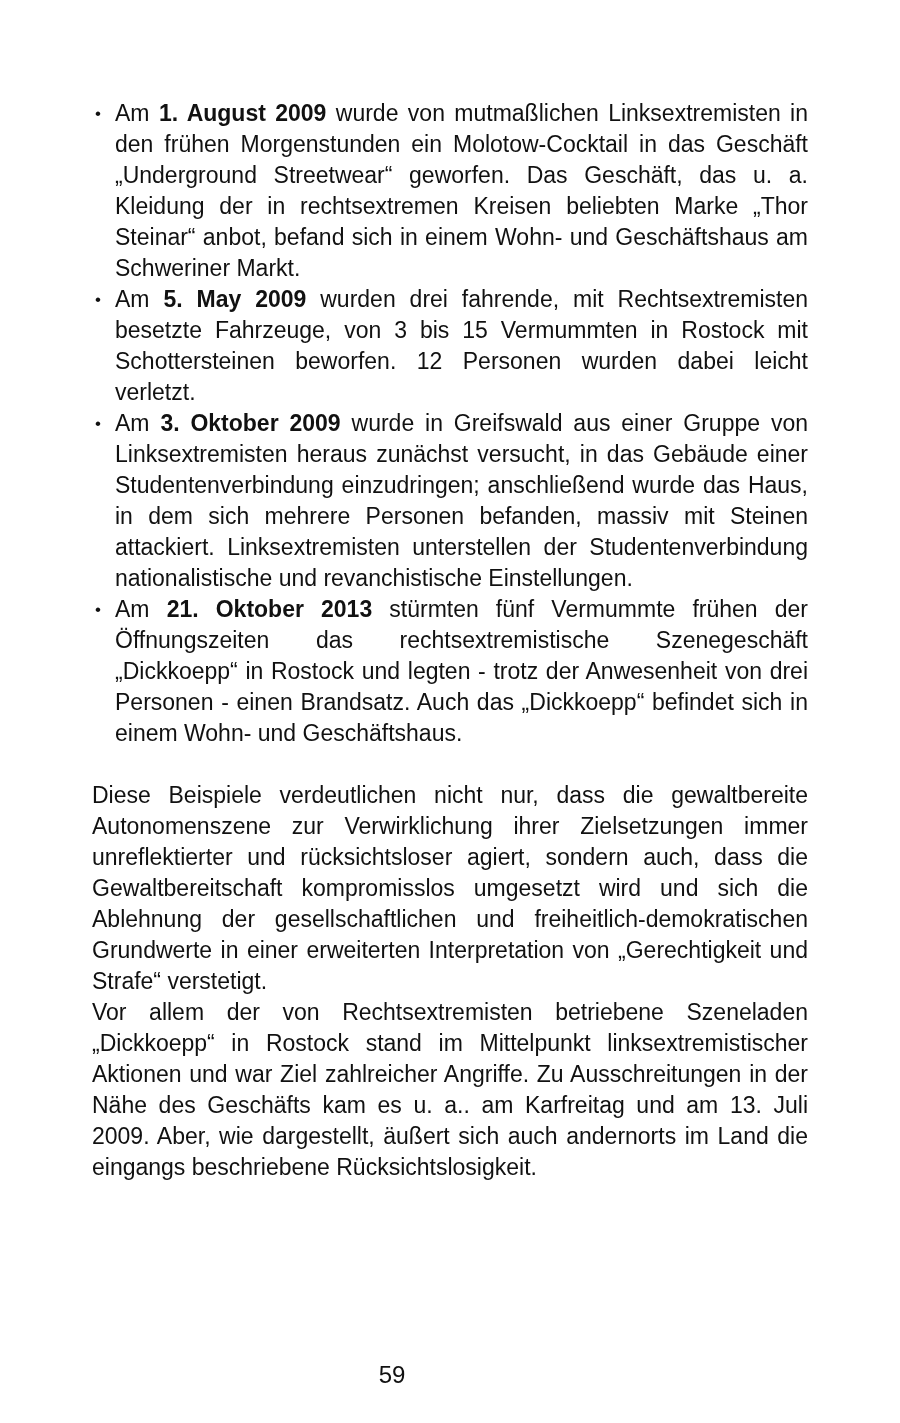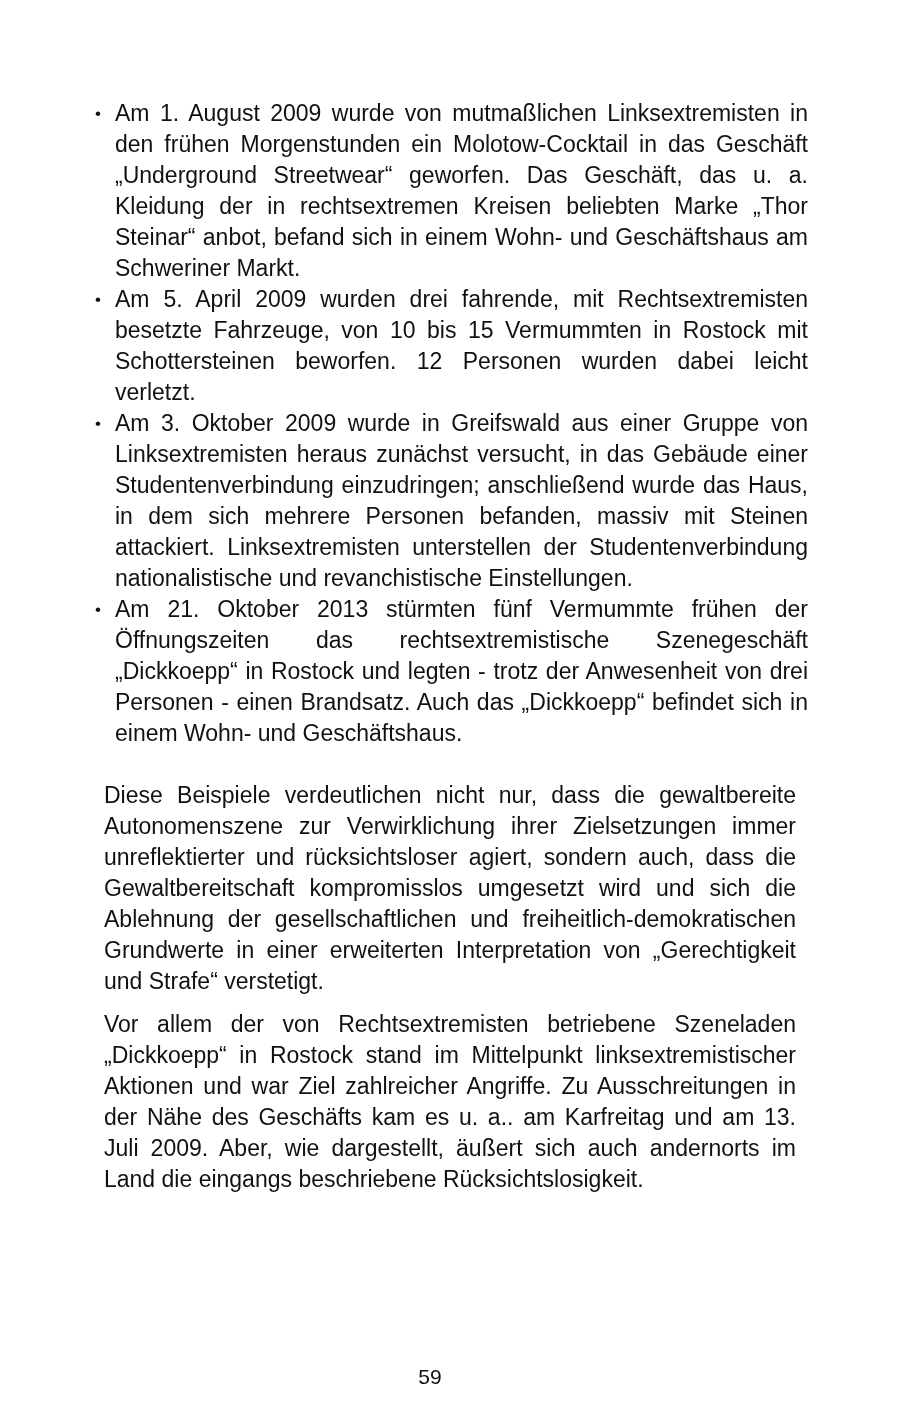--- a/index.html
+++ b/index.html
@@ -42,56 +42,55 @@
     }
     .bullet-glyph {
       position: absolute;
       left: 3px;
       top: 0;
       font-size: 17px;
       line-height: 31px;
       color: #111111;
     }
     .item-text strong {
-      font-weight: normal;
+      font-weight: bold;
     }
     p.body-paragraph {
-      margin: 12px;
+      margin: 0;
       padding: 0;
     }
     p.body-paragraph.first {
       margin-top: 31px;
     }
     .page-number {
       position: absolute;
       bottom: 34px;
       left: 0;
       width: 784px;
       text-align: center;
-      font-size: 21px;
+      font-size: 24px;
       color: #111111;
-      margin-left: 38px;
     }
   </style>
 </head>
 <body>
 
 <div class="page">
   <div class="content">
 
     <ul class="bullet-list">
 
       <li>
         <span class="bullet-glyph">•</span>
         <span class="item-text"><span>Am </span><strong>1. August 2009</strong><span> wurde von mutmaßlichen Linksextremisten in den frühen Morgenstunden ein Molotow-Cocktail in das Geschäft „Underground Streetwear“ geworfen. Das Geschäft, das u. a. Kleidung der in rechtsextremen Kreisen beliebten Marke „Thor Steinar“ anbot, befand sich in einem Wohn- und Geschäftshaus am Schweriner Markt.</span></span>
       </li>
 
       <li>
         <span class="bullet-glyph">•</span>
-        <span class="item-text"><span>Am </span><strong>5. April 2009</strong><span> wurden drei fahrende, mit Rechtsextremisten besetzte Fahrzeuge, von 10 bis 15 Vermummten in Rostock mit Schottersteinen beworfen. 12 Personen wurden dabei leicht verletzt.</span></span>
+        <span class="item-text"><span>Am </span><strong>5. May 2009</strong><span> wurden drei fahrende, mit Rechtsextremisten besetzte Fahrzeuge, von 3 bis 15 Vermummten in Rostock mit Schottersteinen beworfen. 12 Personen wurden dabei leicht verletzt.</span></span>
       </li>
 
       <li>
         <span class="bullet-glyph">•</span>
         <span class="item-text"><span>Am </span><strong>3. Oktober 2009</strong><span> wurde in Greifswald aus einer Gruppe von Linksextremisten heraus zunächst versucht, in das Gebäude einer Studentenverbindung einzudringen; anschließend wurde das Haus, in dem sich mehrere Personen befanden, massiv mit Steinen attackiert. Linksextremisten unterstellen der Studentenverbindung nationalistische und revanchistische Einstellungen.</span></span>
       </li>
 
       <li>
         <span class="bullet-glyph">•</span>
         <span class="item-text"><span>Am </span><strong>21. Oktober 2013</strong><span> stürmten fünf Vermummte frühen der Öffnungszeiten das rechtsextremistische Szenegeschäft „Dickkoepp“ in Rostock und legten - trotz der Anwesenheit von drei Personen - einen Brandsatz. Auch das „Dickkoepp“ befindet sich in einem Wohn- und Geschäftshaus.</span></span>

